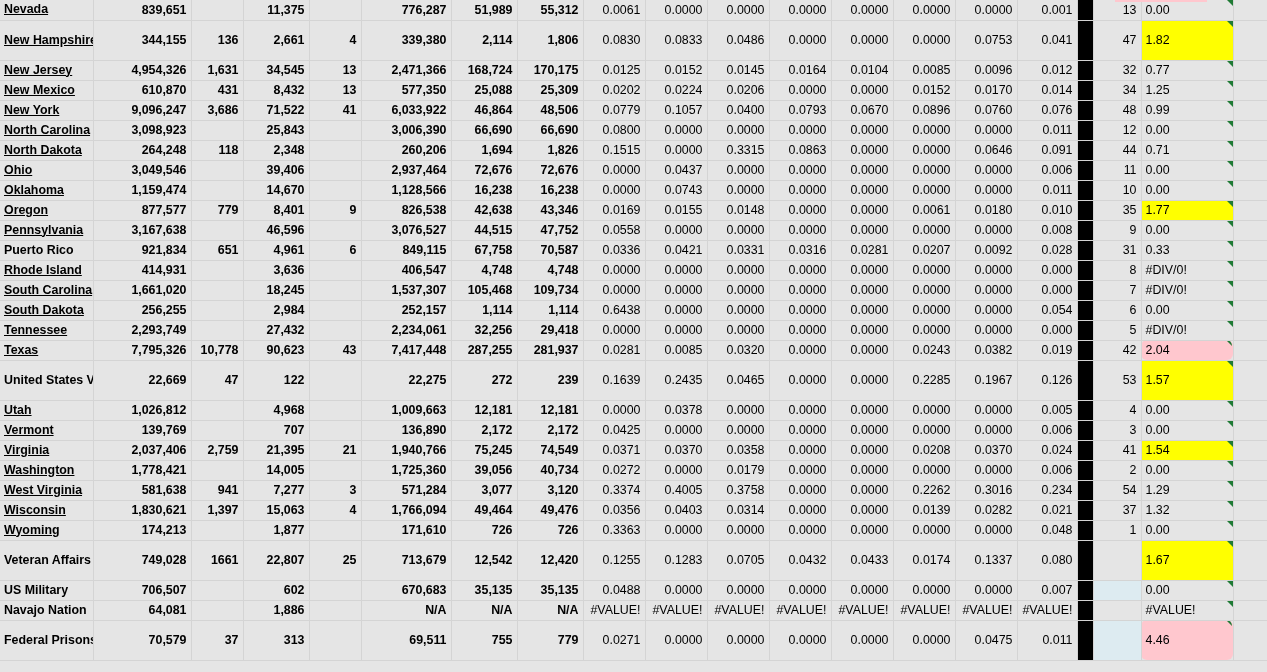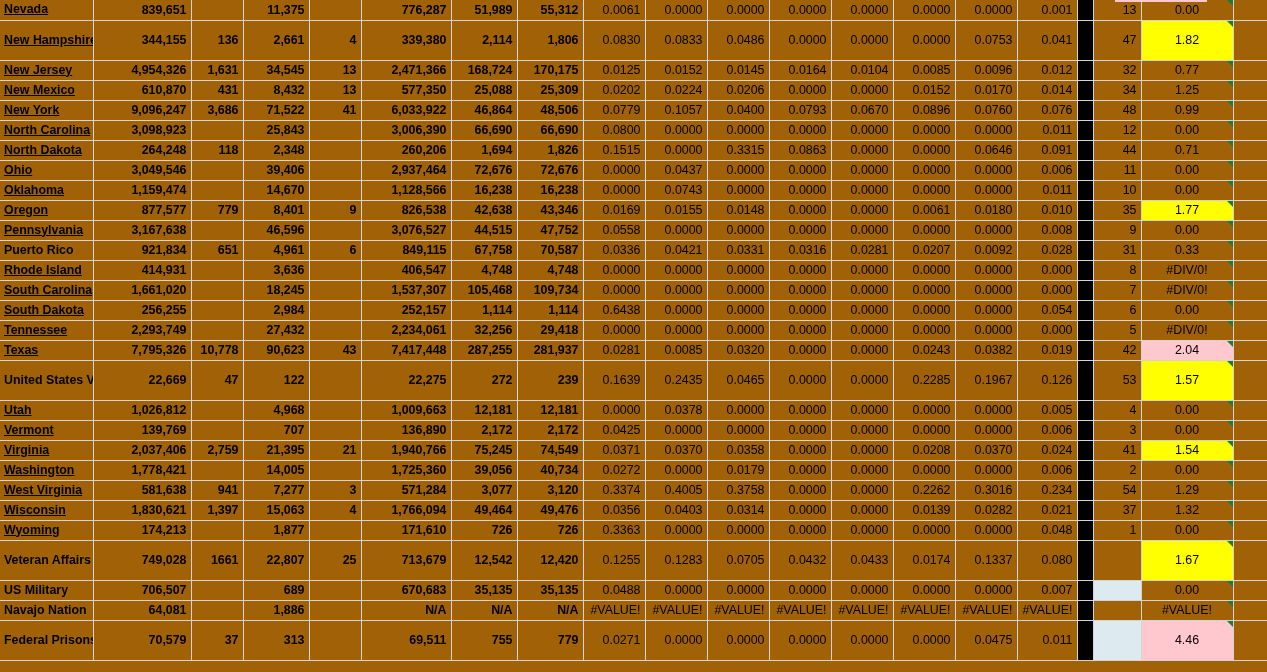--- a/index.html
+++ b/index.html
@@ -8,21 +8,21 @@
     font-family:"Liberation Sans", sans-serif;
     font-size:12.4px;
     color:#000000;
     -webkit-font-smoothing:antialiased;
   }
   #sheet-wrap{
     width:1267px;
     height:672px;
     overflow:hidden;
     position:relative;
-    background:#a16207;
+    background:#e5e5e5;
   }
   table.grid{
     border-collapse:collapse;
     table-layout:fixed;
     width:1267px;
   }
   table.grid td{
     border-right:1px solid #d4d4d4;
     border-bottom:1px solid #d4d4d4;
     padding:0 4px;
@@ -64,34 +64,34 @@
     padding-left:2px;
   }
   .name .lnk{
     text-decoration:underline;
     text-underline-offset:1px;
   }
   .num{ text-align:right; font-weight:bold; }
   .num-i{ text-align:right; font-weight:bold; }
   .dec{ text-align:right; font-weight:normal; }
   .rank{ text-align:right; font-weight:normal; }
-  .ratio{ text-align:center; font-weight:normal; }
+  .ratio{ font-weight:normal; }
   .last{ text-align:right; font-weight:normal; }
 
   
   td.sep{
     background:#000000;
     border-right:1px solid #000000;
     border-bottom:1px solid #000000;
     padding:0;
   }
 
   
   .fill-yellow{ background:#ffff00; }
-  .fill-pink{ background:#ffc7ce; }
+  .fill-pink{ background:#ffc7ce;border-radius:6px; }
   .fill-blue{ background:#ddebf1; }
 
   
   .cmt::after{
     content:"";
     position:absolute;
     top:0; right:0;
     width:0;height:0;
     border-top:6px solid #1f7a34;
     border-left:6px solid transparent;
@@ -713,21 +713,21 @@
           <td class="dec cmt-l">0.080</td>
           <td class="sep"></td>
           <td class="rank"></td>
           <td class="ratio cmt fill-yellow">1.67</td>
           <td class="last"></td>
         </tr>
         <tr>
           <td class="name"><span>US Military</span></td>
           <td class="num">706,507</td>
           <td class="num"></td>
-          <td class="num">689</td>
+          <td class="num">602</td>
           <td class="num"></td>
           <td class="num">670,683</td>
           <td class="num">35,135</td>
           <td class="num">35,135</td>
           <td class="dec">0.0488</td>
           <td class="dec">0.0000</td>
           <td class="dec">0.0000</td>
           <td class="dec">0.0000</td>
           <td class="dec">0.0000</td>
           <td class="dec">0.0000</td>

